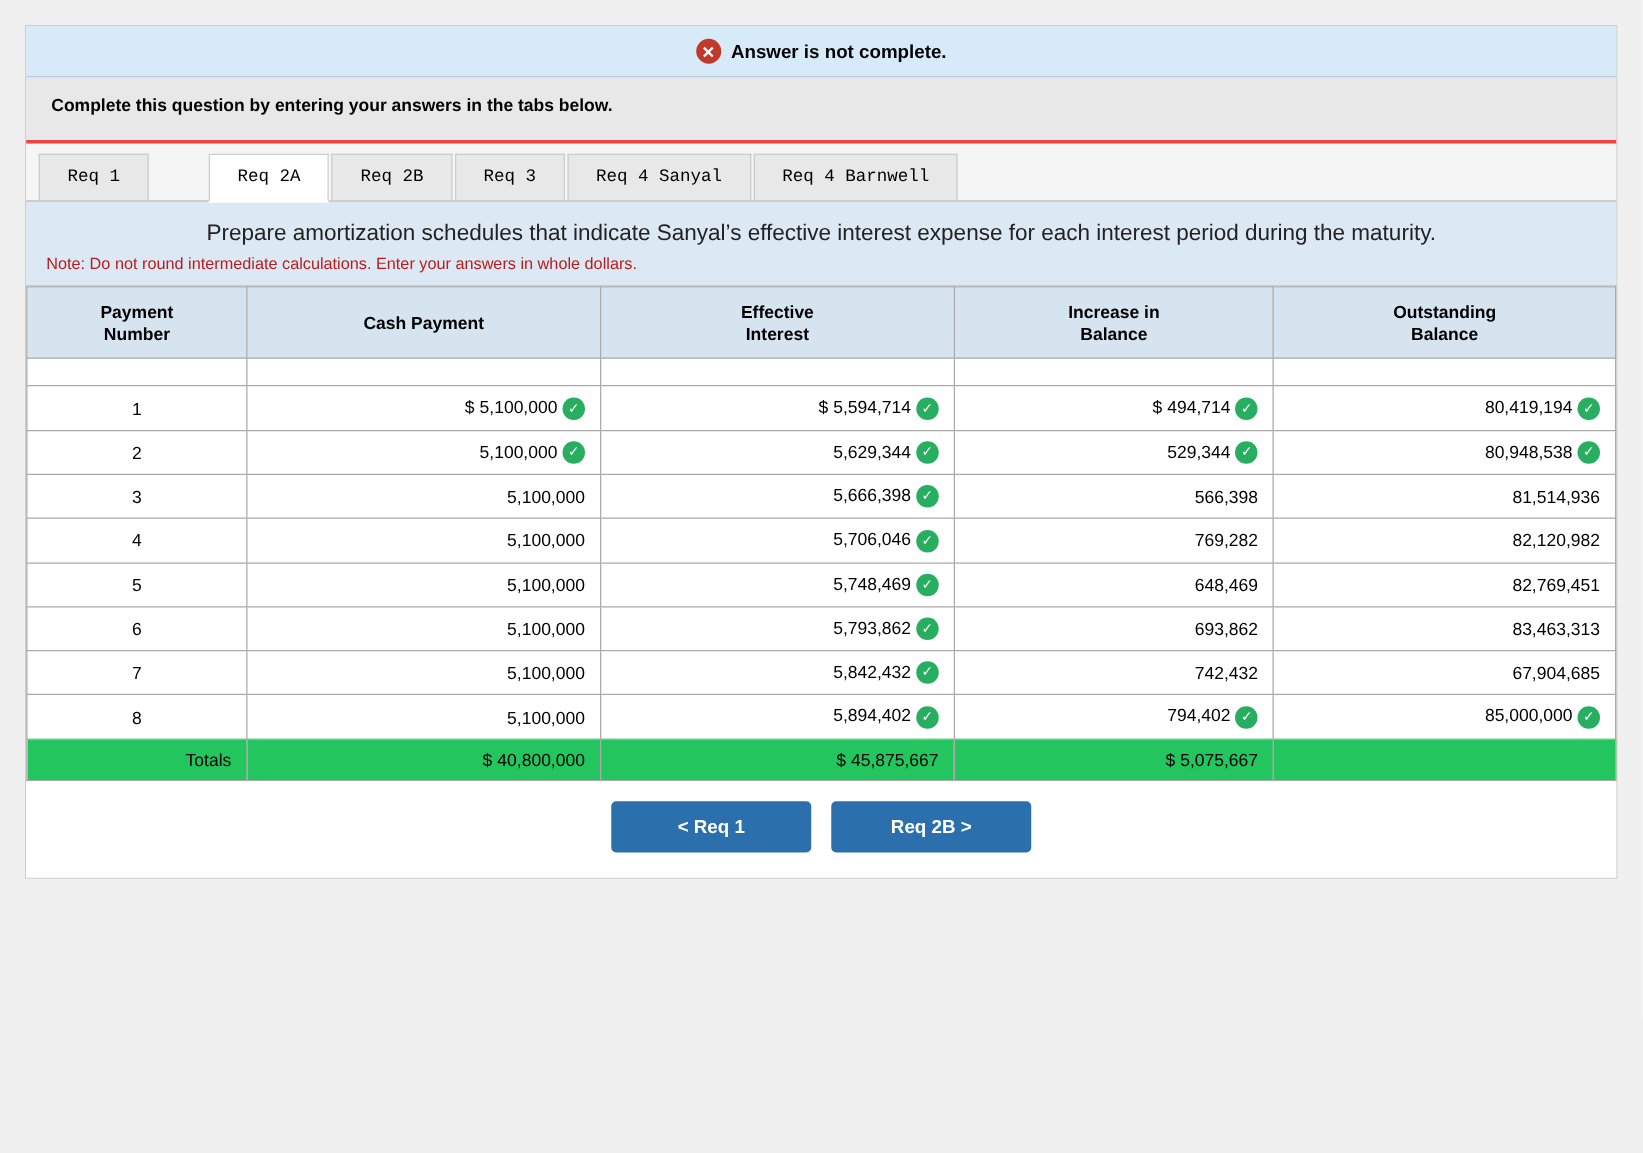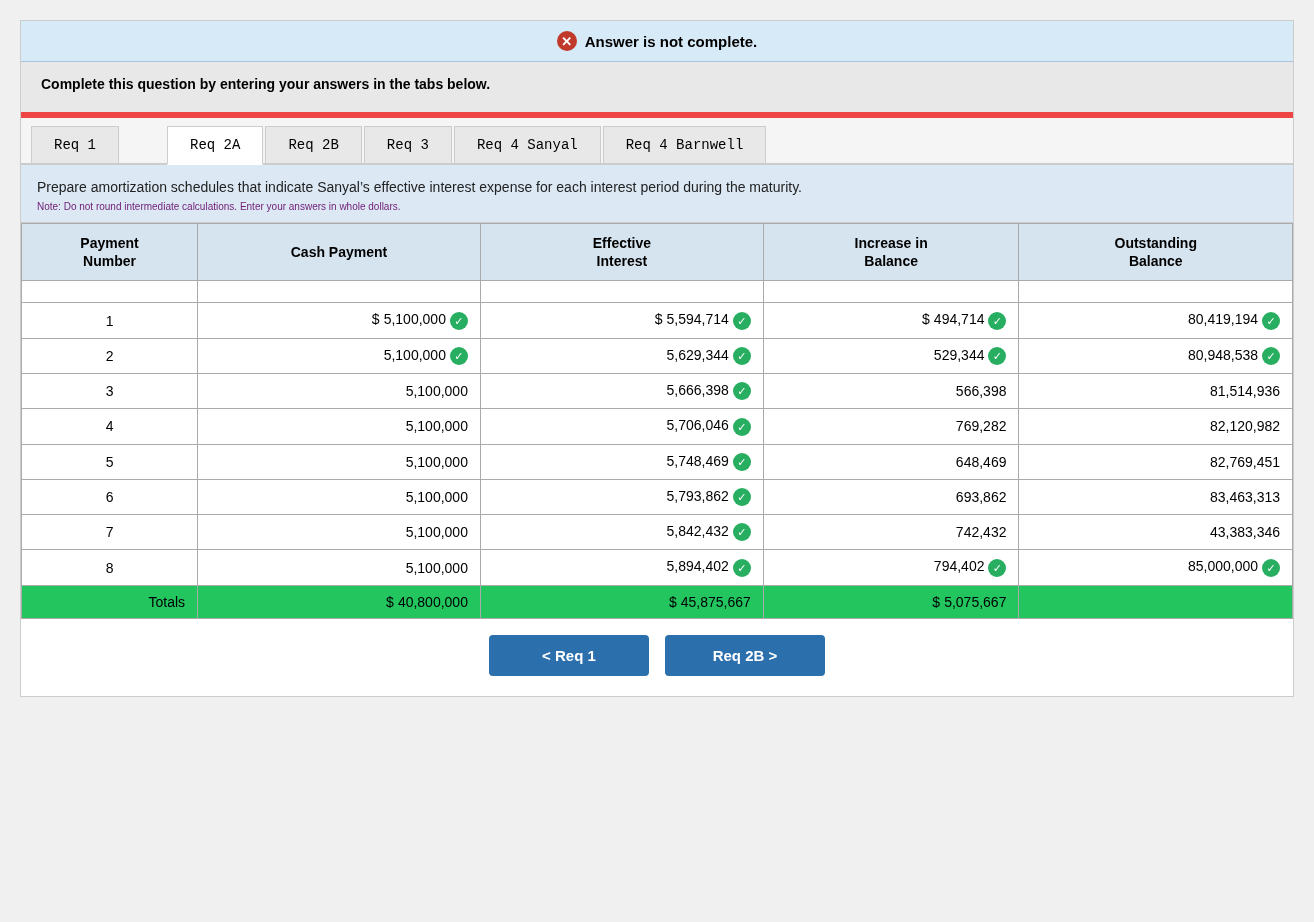--- a/index.html
+++ b/index.html
@@ -39,21 +39,21 @@
       font-size: 13px;
       flex-shrink: 0;
     }
     .alert-text {
       font-weight: bold;
       font-size: 15px;
     }
     .instruction-bar {
       background: #e8e8e8;
       padding: 14px 20px 20px 20px;
-      border-bottom: 6px solid #ef4444;
+      border-bottom: 3px solid #ef4444;
     }
     .instruction-text {
       font-weight: bold;
       font-size: 14px;
     }
     .tabs-row {
       display: flex;
       border-bottom: 2px solid #ccc;
       padding: 0 10px;
       background: #f5f5f5;
@@ -78,27 +78,28 @@
     }
     .tab:not(.active) {
       background: #e8e8e8;
     }
     .content-area {
       background: #dce9f5;
       padding: 14px 16px 10px 16px;
       border-bottom: 1px solid #ccc;
     }
     .content-desc {
-      font-size: 14px;
+      font-size: 18px;
       color: #222;
       margin-bottom: 6px;
+      text-align: center;
     }
     .content-note {
-      color: #701a75;
-      font-size: 10px;
+      color: #b91c1c;
+      font-size: 13px;
     }
     .table-wrapper {
       padding: 0;
     }
     table {
       width: 100%;
       border-collapse: collapse;
       font-size: 14px;
       padding-left: 18px;
     }
@@ -249,21 +250,21 @@
             <td>5,100,000</td>
             <td>5,793,862<span class="check-icon">✓</span></td>
             <td>693,862</td>
             <td>83,463,313</td>
           </tr>
           <tr>
             <td class="center">7</td>
             <td>5,100,000</td>
             <td>5,842,432<span class="check-icon">✓</span></td>
             <td>742,432</td>
-            <td>43,383,346</td>
+            <td>67,904,685</td>
           </tr>
           <tr>
             <td class="center">8</td>
             <td>5,100,000</td>
             <td>5,894,402<span class="check-icon">✓</span></td>
             <td>794,402<span class="check-icon">✓</span></td>
             <td>85,000,000<span class="check-icon">✓</span></td>
           </tr>
           <tr class="totals-row">
             <td>Totals</td>

